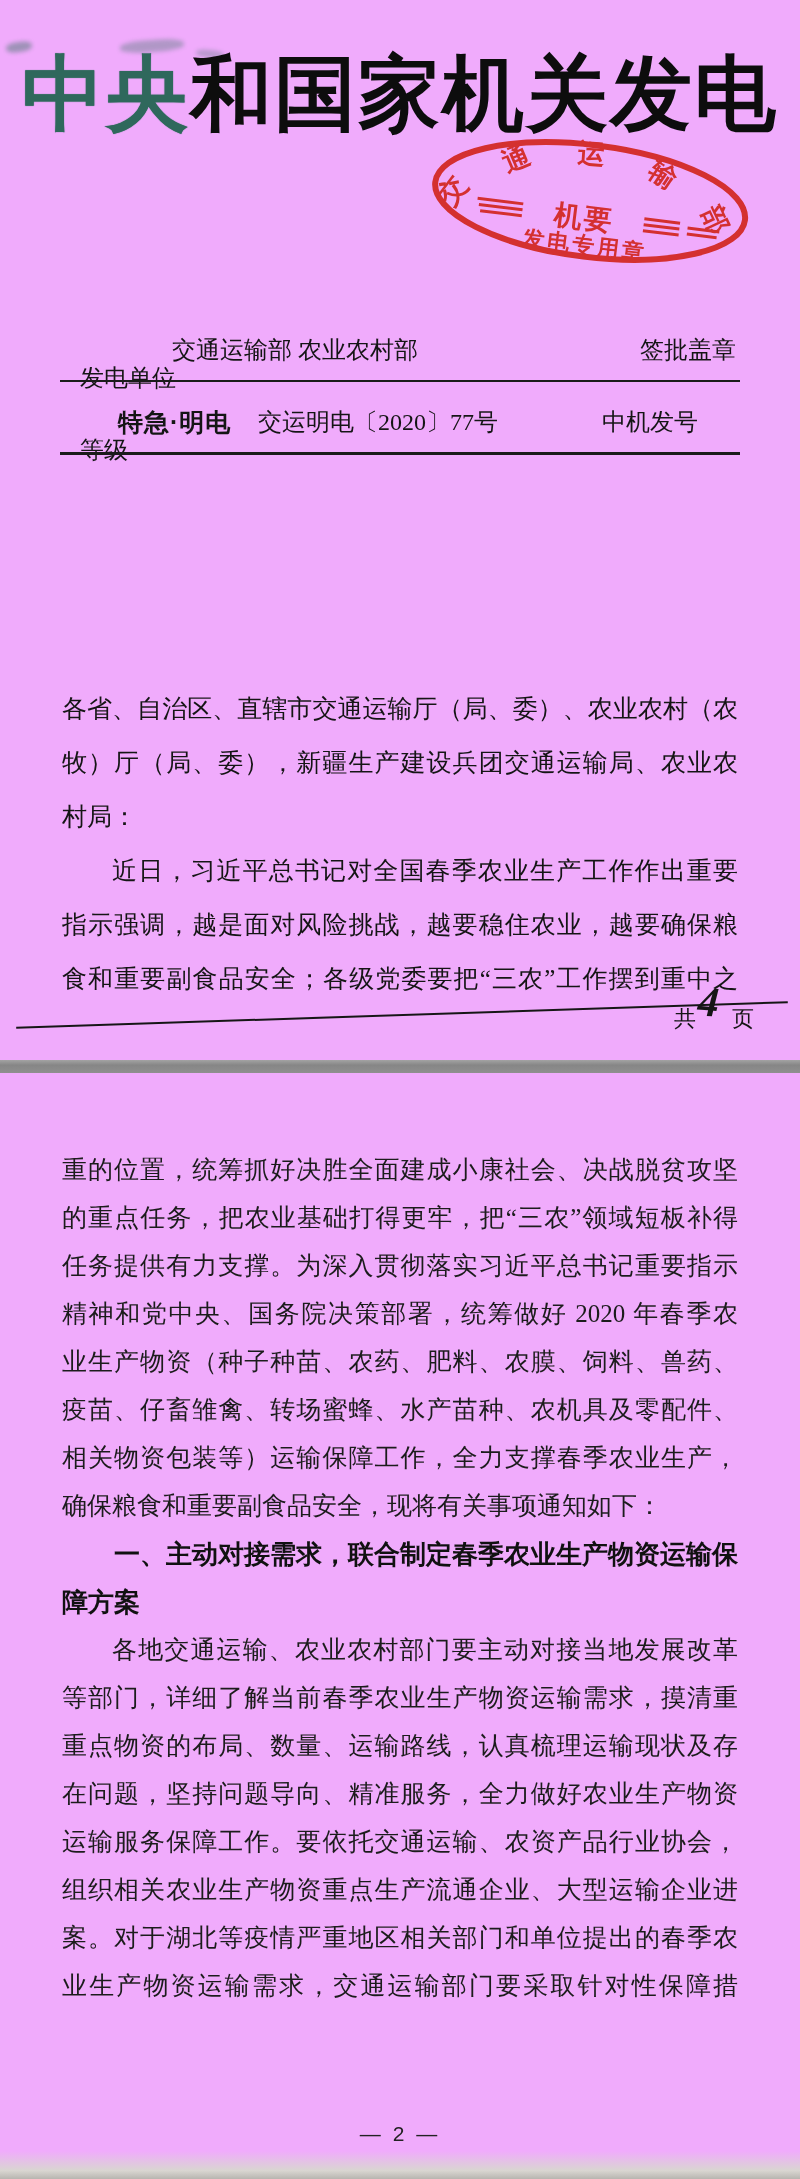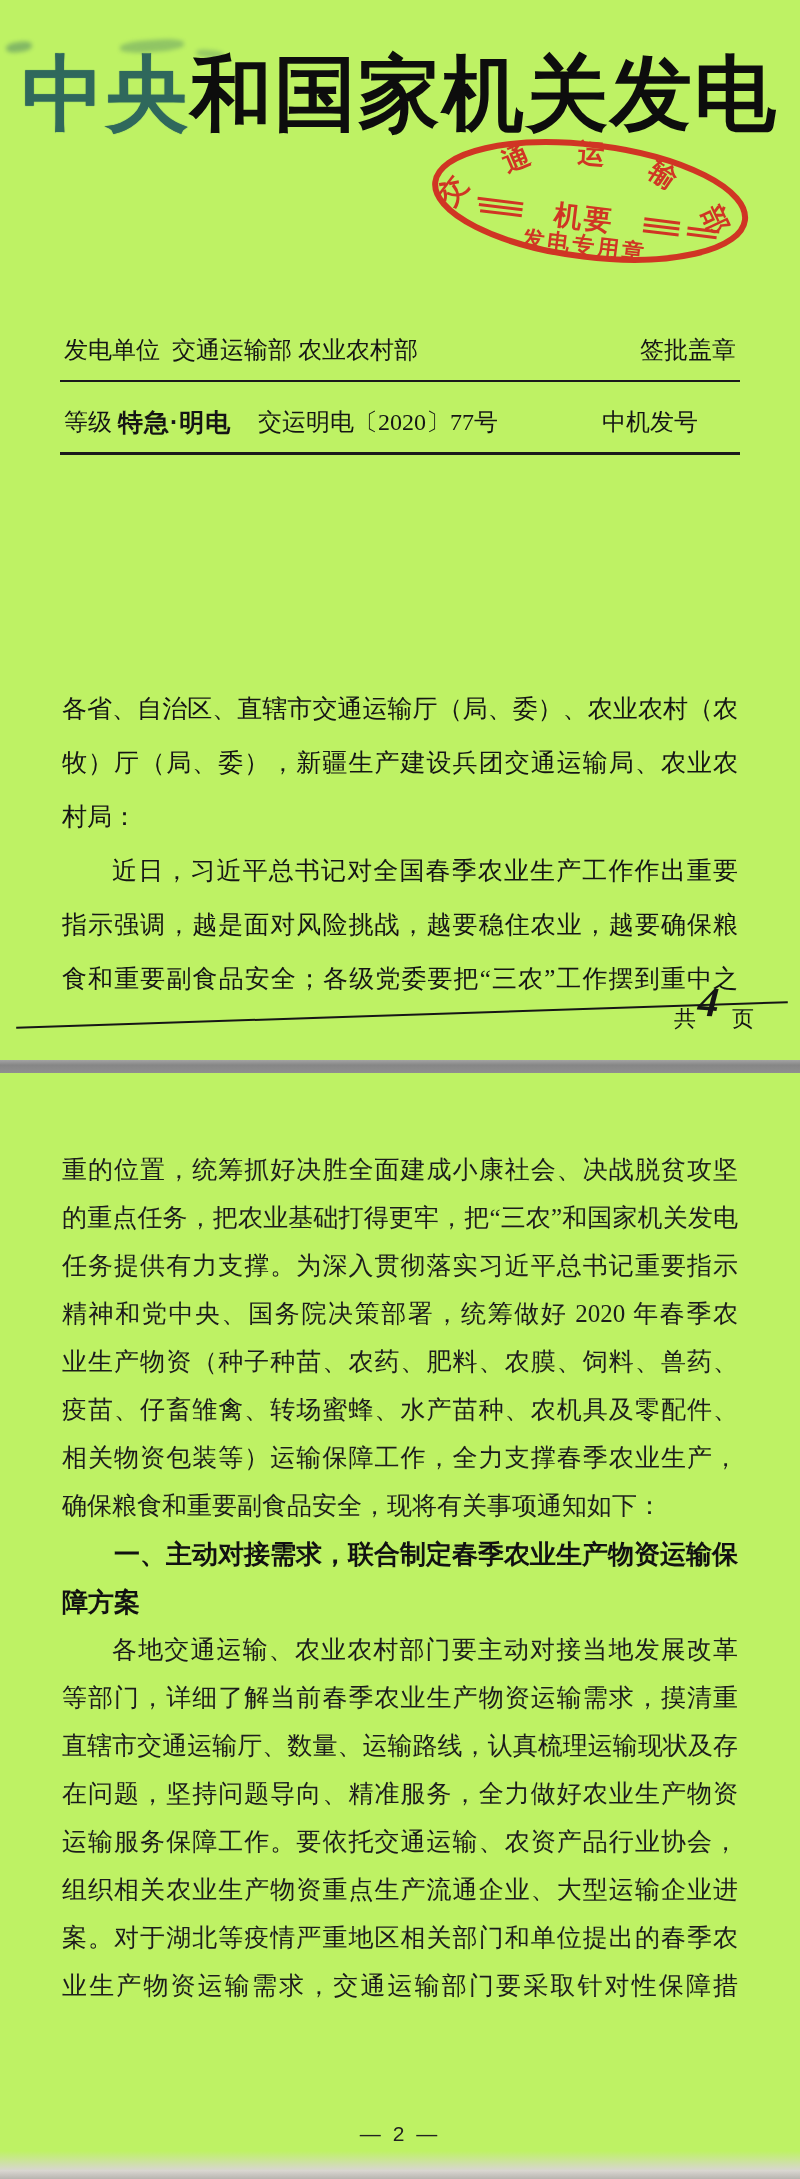--- a/index.html
+++ b/index.html
@@ -1,39 +1,39 @@
 <!DOCTYPE html>
 <html><head>
 <meta charset="utf-8">
 <style>
   html,body{margin:0;padding:0;background:#e8e6e2;}
   .canvas{
     position:relative;width:800px;height:2179px;margin:0 auto;
-    background:#bef264;overflow:hidden;
+    background:#f0abfc;overflow:hidden;
     font-family:"Liberation Serif", serif;color:#151515;
   }
   
   .masthead{
     position:absolute;top:44px;left:0;width:800px;margin:0;
     text-align:center;font-size:82px;font-weight:bold;letter-spacing:2px;
     font-family:"Liberation Serif", serif;line-height:1.25;white-space:nowrap;
   }
   .masthead .teal{color:#2f685c;text-shadow:0 0 1px #2f685c;}
   .masthead .ink{color:#0d0d0d;}
   .smudge{position:absolute;background:#3c7365;opacity:.45;filter:blur(2px);border-radius:40%;}
   .smudge.s1{left:6px;top:42px;width:26px;height:10px;transform:rotate(-8deg);}
   .smudge.s2{left:120px;top:40px;width:64px;height:12px;transform:rotate(-4deg);opacity:.35;}
   .smudge.s3{left:196px;top:50px;width:28px;height:8px;transform:rotate(6deg);opacity:.3;}
 
   .stamp{position:absolute;left:420px;top:136px;width:340px;height:132px;transform:rotate(7deg);opacity:.92;}
 
   .formrow{position:absolute;left:62px;width:678px;height:30px;font-size:24px;white-space:nowrap;}
   .row1{top:334px;}
   .row2{top:406px;}
-  .formrow .lbl{position:absolute;left:2px;}
+  .formrow .lbl{position:absolute;left:18px;margin-top:28px;}
   .row1 .val{position:absolute;left:110px;}
   .row1 .right{position:absolute;right:4px;}
   .row2 .grade{position:absolute;left:56px;font-family:"Liberation Sans", sans-serif;font-weight:bold;font-size:25px;letter-spacing:1px;}
   .row2 .docno{position:absolute;left:196px;}
   .row2 .serial{position:absolute;right:2px;width:136px;display:flex;justify-content:flex-start;}
   .rule{position:absolute;left:60px;width:680px;background:#1b1b1b;}
   .rule1{top:380px;height:2px;}
   .rule2{top:452px;height:3px;}
 
   .doc-title{
@@ -144,32 +144,32 @@
   <div class="page-count">
     <span class="pc-pre">共</span>
     <span class="pc-num">4</span>
     <span class="pc-suf">页</span>
   </div>
 
   <div class="separator"></div>
 
   <div class="textblock body2">
     <div class="line2">重的位置，统筹抓好决胜全面建成小康社会、决战脱贫攻坚</div>
-    <div class="line2">的重点任务，把农业基础打得更牢，把“三农”和国家机关发电</div>
+    <div class="line2">的重点任务，把农业基础打得更牢，把“三农”领域短板补得</div>
     <div class="line2">任务提供有力支撑。为深入贯彻落实习近平总书记重要指示</div>
     <div class="line2">精神和党中央、国务院决策部署，统筹做好 2020 年春季农</div>
     <div class="line2">业生产物资（种子种苗、农药、肥料、农膜、饲料、兽药、</div>
     <div class="line2">疫苗、仔畜雏禽、转场蜜蜂、水产苗种、农机具及零配件、</div>
     <div class="line2">相关物资包装等）运输保障工作，全力支撑春季农业生产，</div>
     <div class="line2 short">确保粮食和重要副食品安全，现将有关事项通知如下：</div>
     <div class="line2 heading indent">一、主动对接需求，联合制定春季农业生产物资运输保</div>
     <div class="line2 heading short">障方案</div>
     <div class="line2 indent">各地交通运输、农业农村部门要主动对接当地发展改革</div>
     <div class="line2">等部门，详细了解当前春季农业生产物资运输需求，摸清重</div>
-    <div class="line2">直辖市交通运输厅、数量、运输路线，认真梳理运输现状及存</div>
+    <div class="line2">重点物资的布局、数量、运输路线，认真梳理运输现状及存</div>
     <div class="line2">在问题，坚持问题导向、精准服务，全力做好农业生产物资</div>
     <div class="line2">运输服务保障工作。要依托交通运输、农资产品行业协会，</div>
     <div class="line2">组织相关农业生产物资重点生产流通企业、大型运输企业进</div>
     <div class="line2">案。对于湖北等疫情严重地区相关部门和单位提出的春季农</div>
     <div class="line2">业生产物资运输需求，交通运输部门要采取针对性保障措</div>
   </div>
 
   <div class="footer">— 2 —</div>
 
   <div class="bottom-shade"></div>

